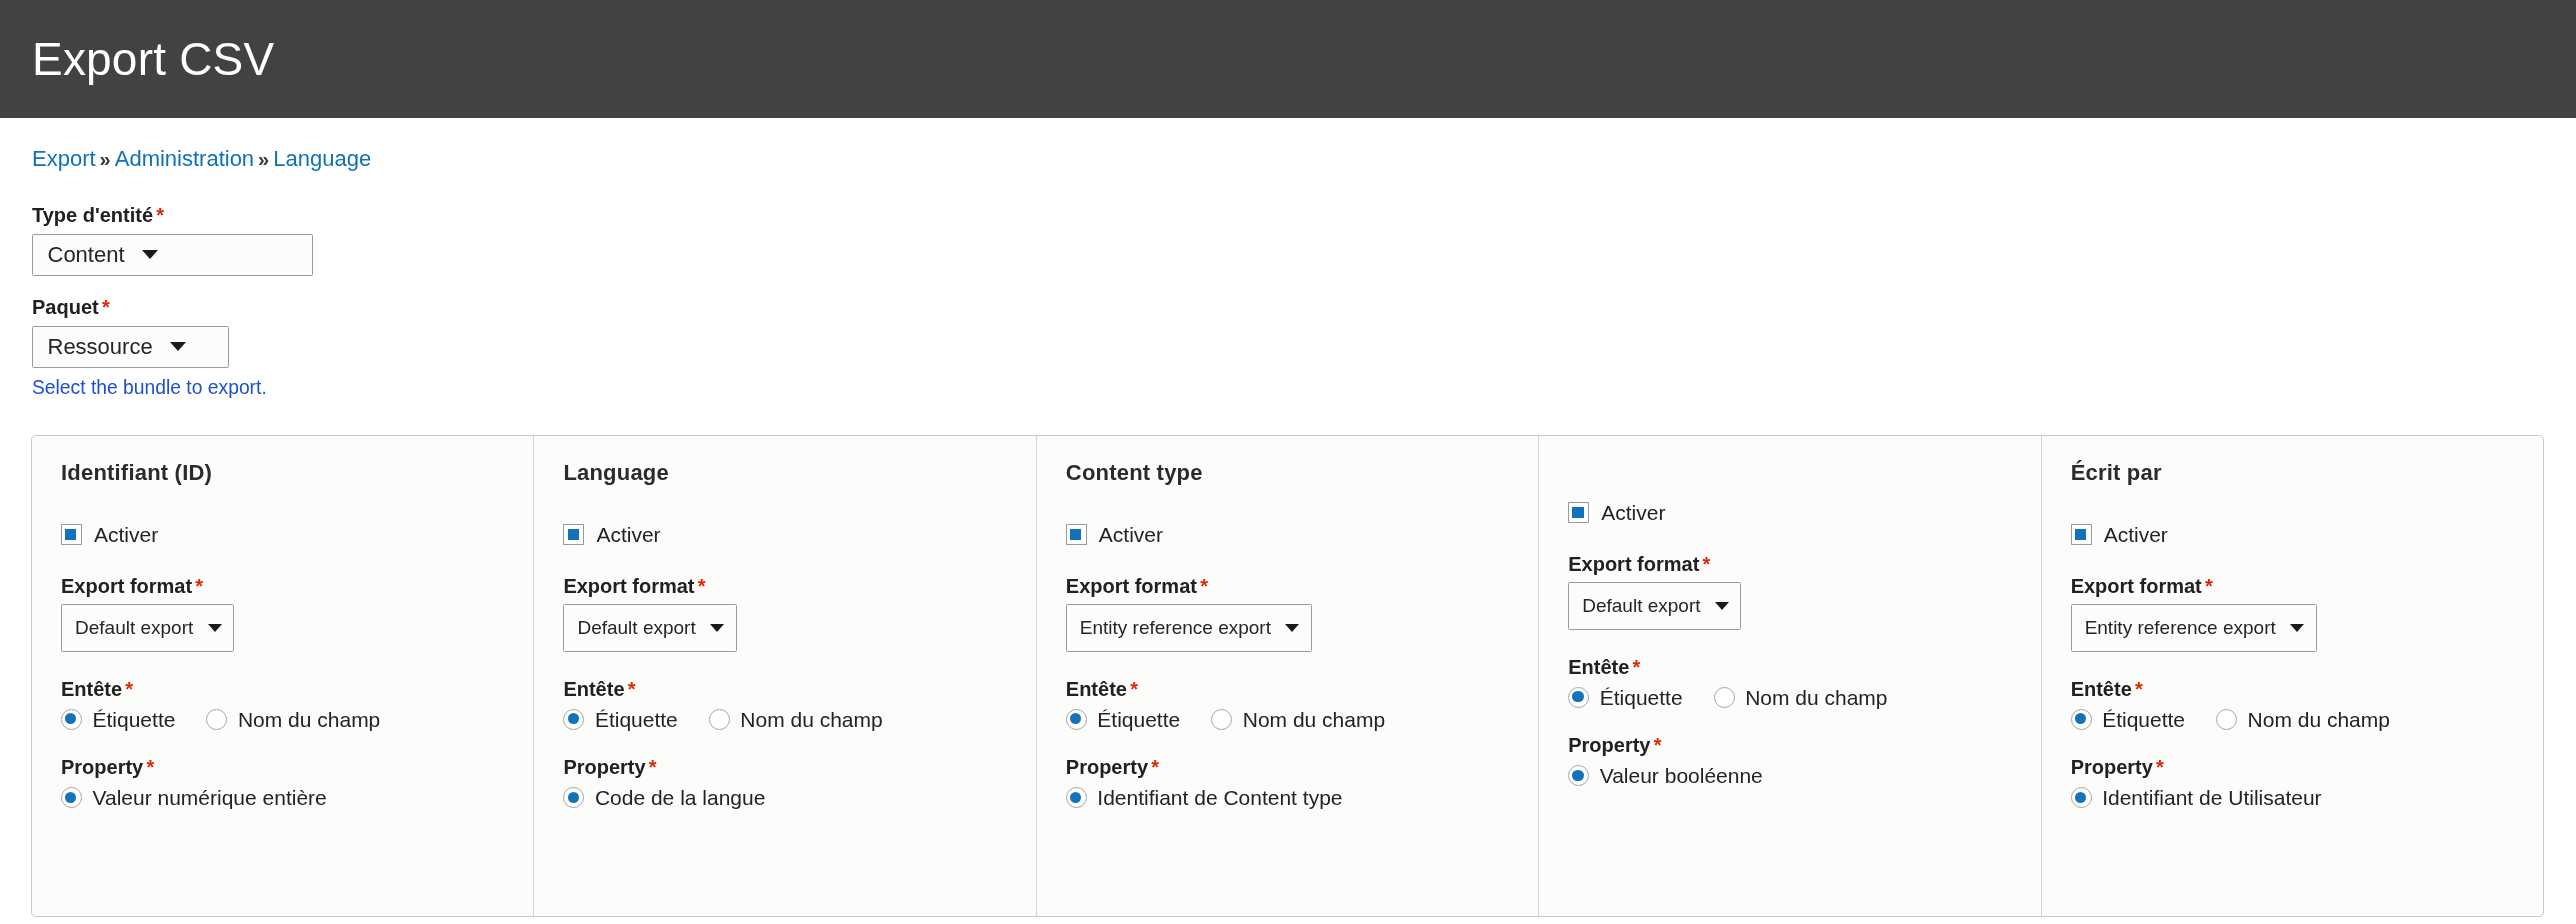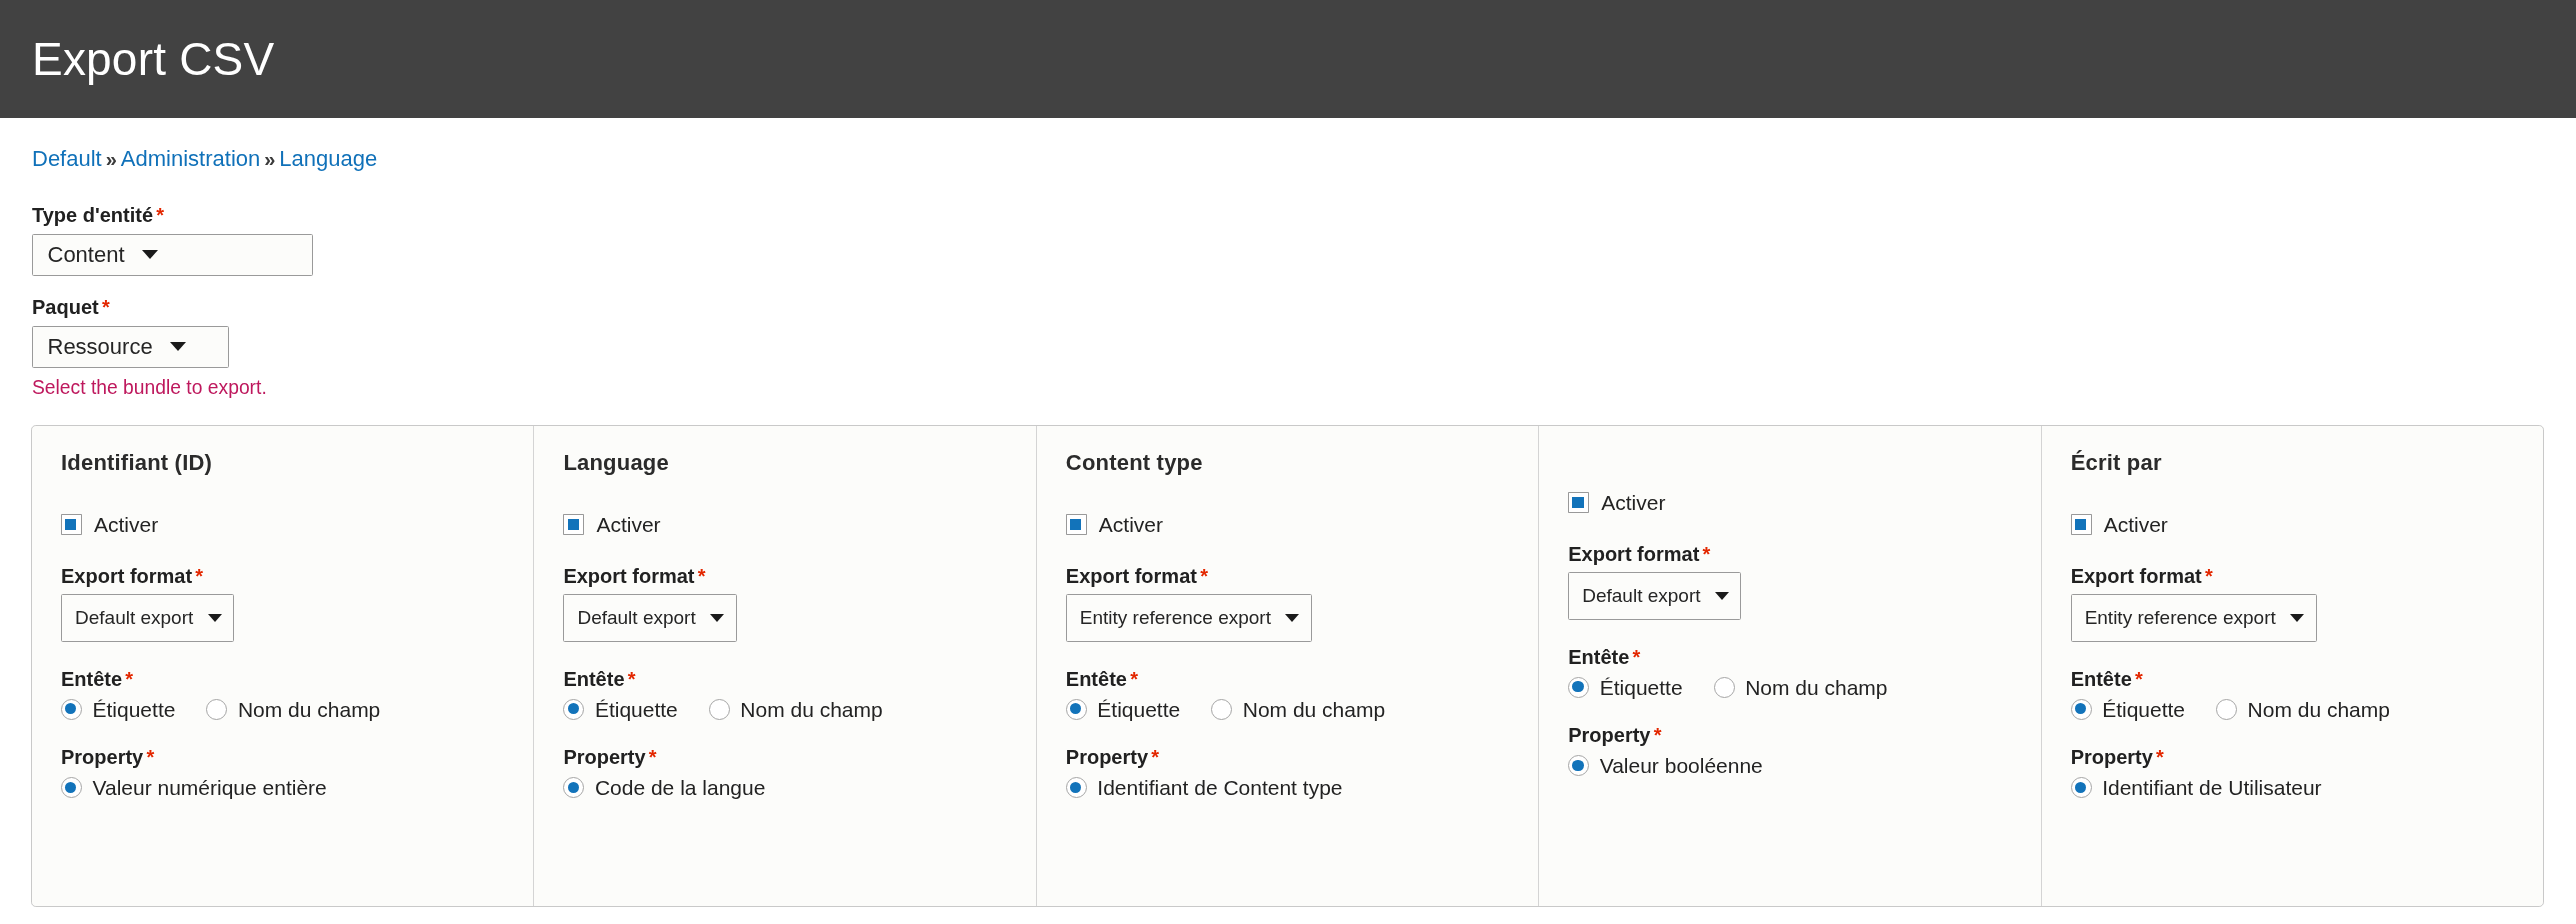--- a/index.html
+++ b/index.html
@@ -87,29 +87,29 @@
     border-left: 8px solid transparent;
     border-right: 8px solid transparent;
     border-top: 9.6px solid #1a1a1a;
     margin-left: 17.7px;
     flex: 0 0 auto;
   }
   #entity-type-select { width: 281px; }
   #bundle-select { width: 197px; }
   .desc-text {
     font-size: 19.3px;
-    color: #be185d;
+    color: #1d4ed8;
     margin-top: 10.5px;
     line-height: 1;
   }
   .spacer-22 { height: 21px; }
 
   
   #columns-wrap {
-    margin-top: 28px;
+    margin-top: 38px;
     padding: 0 32px 3px 31px;
   }
   #columns-table {
     display: flex;
     border: 1.6px solid #c9c9c9;
     border-radius: 4.8px;
     background: #fcfcfa;
     height: 482px;
     overflow: hidden;
   }
@@ -217,21 +217,21 @@
   .prop-row { margin-top: 10.5px; }
 </style>
 </head>
 <body>
 
 <div id="page-header">
   <div class="title">Export CSV</div>
 </div>
 
 <nav id="breadcrumb">
-  <a href="#">Default</a><span class="sep">»</span><a href="#">Administration</a><span class="sep">»</span><a href="#">Language</a>
+  <a href="#">Export</a><span class="sep">»</span><a href="#">Administration</a><span class="sep">»</span><a href="#">Language</a>
 </nav>
 
 <div id="top-form">
 
   <div class="field-label">
     <span>Type d'entité</span><span class="req">*</span>
   </div>
   <div class="select-box" id="entity-type-select">
     <span>Content</span>
     <span class="caret"></span>

